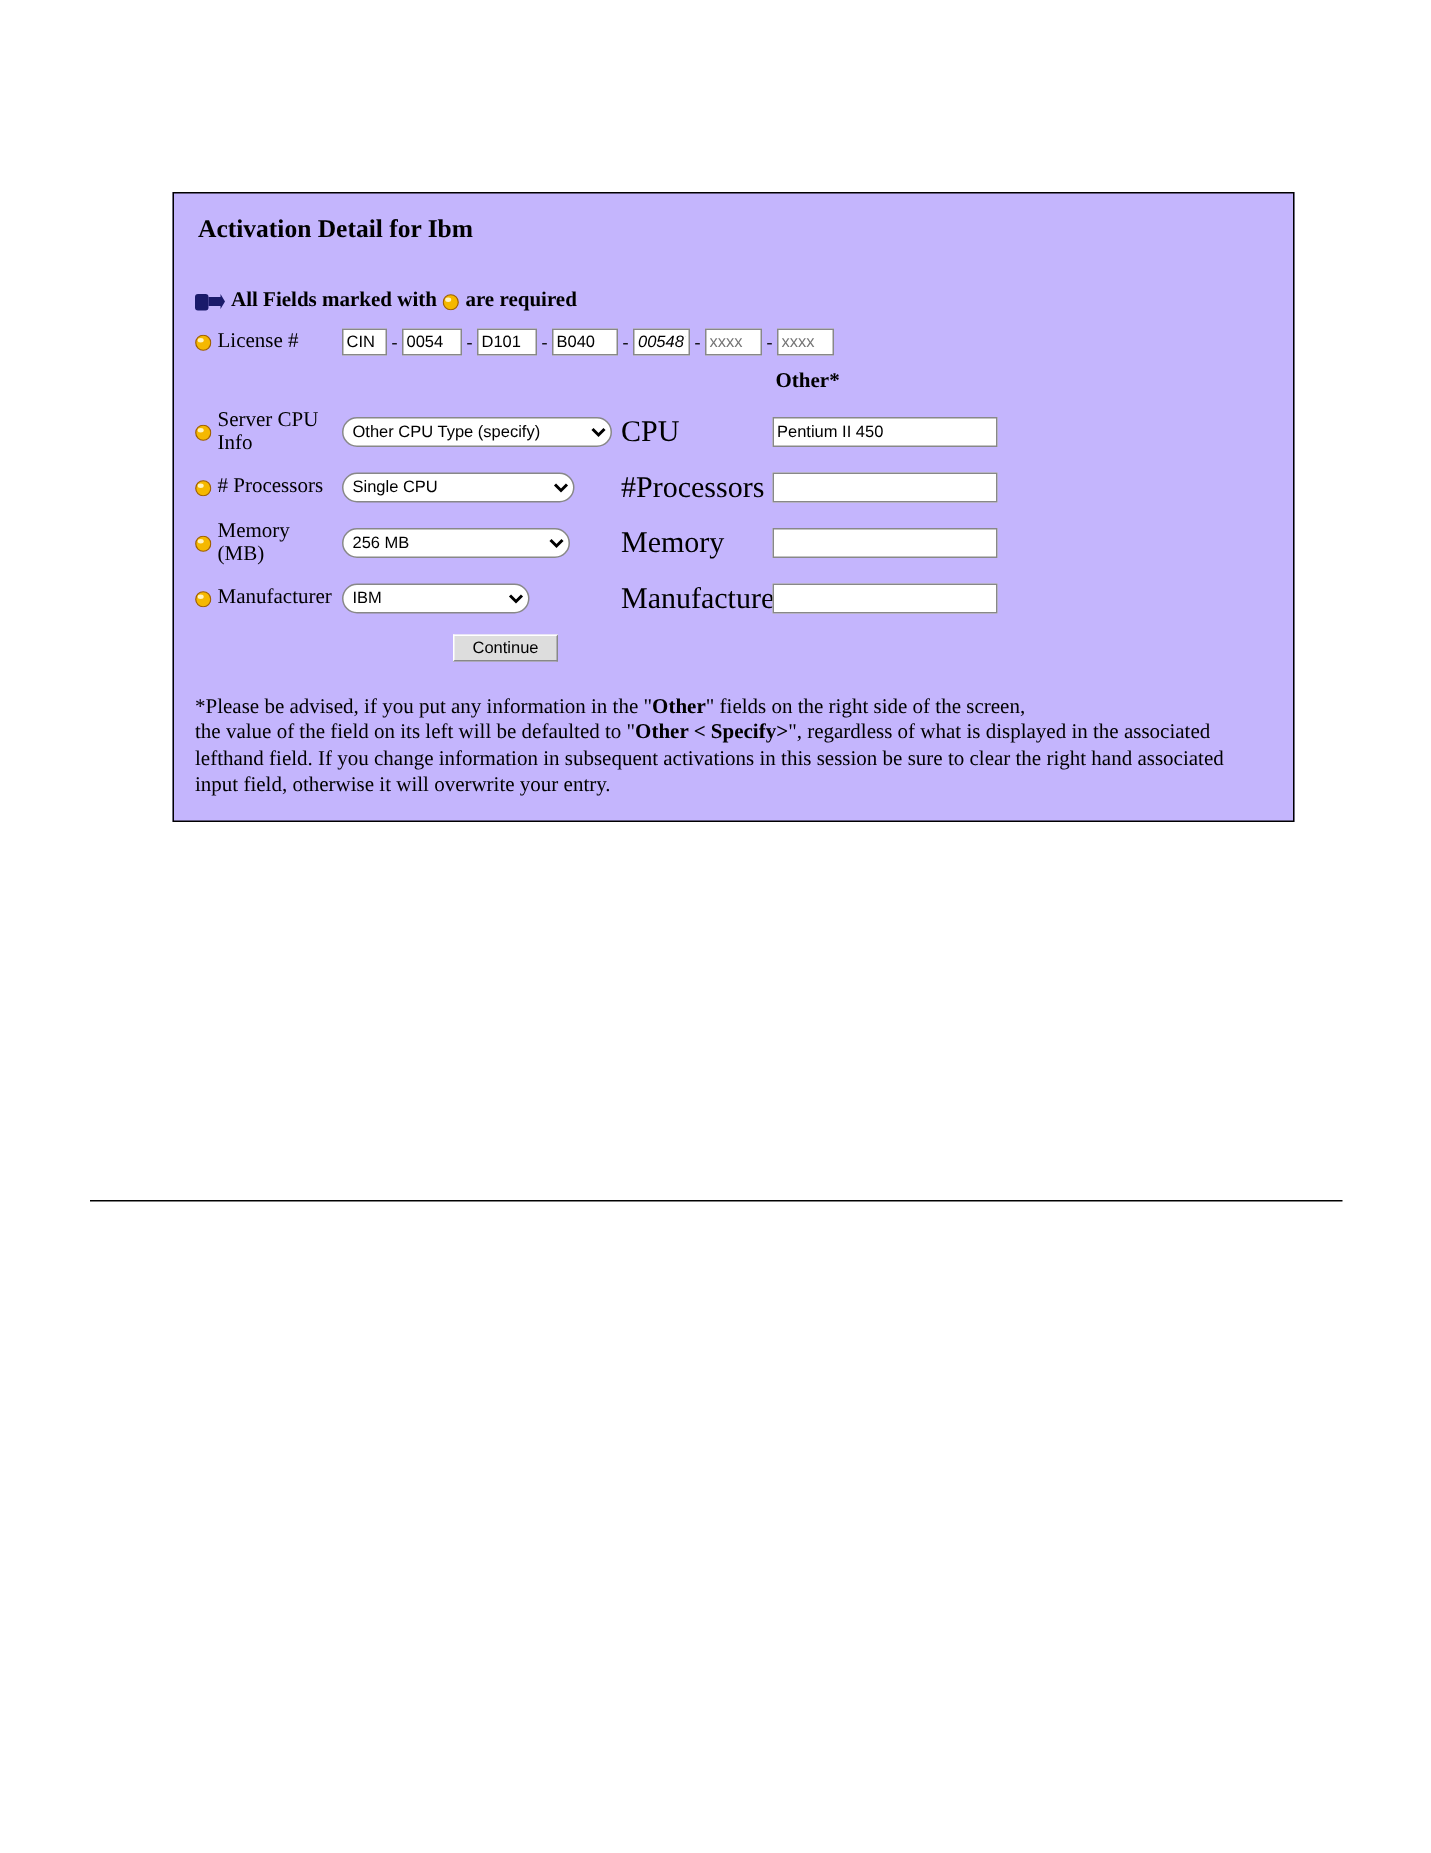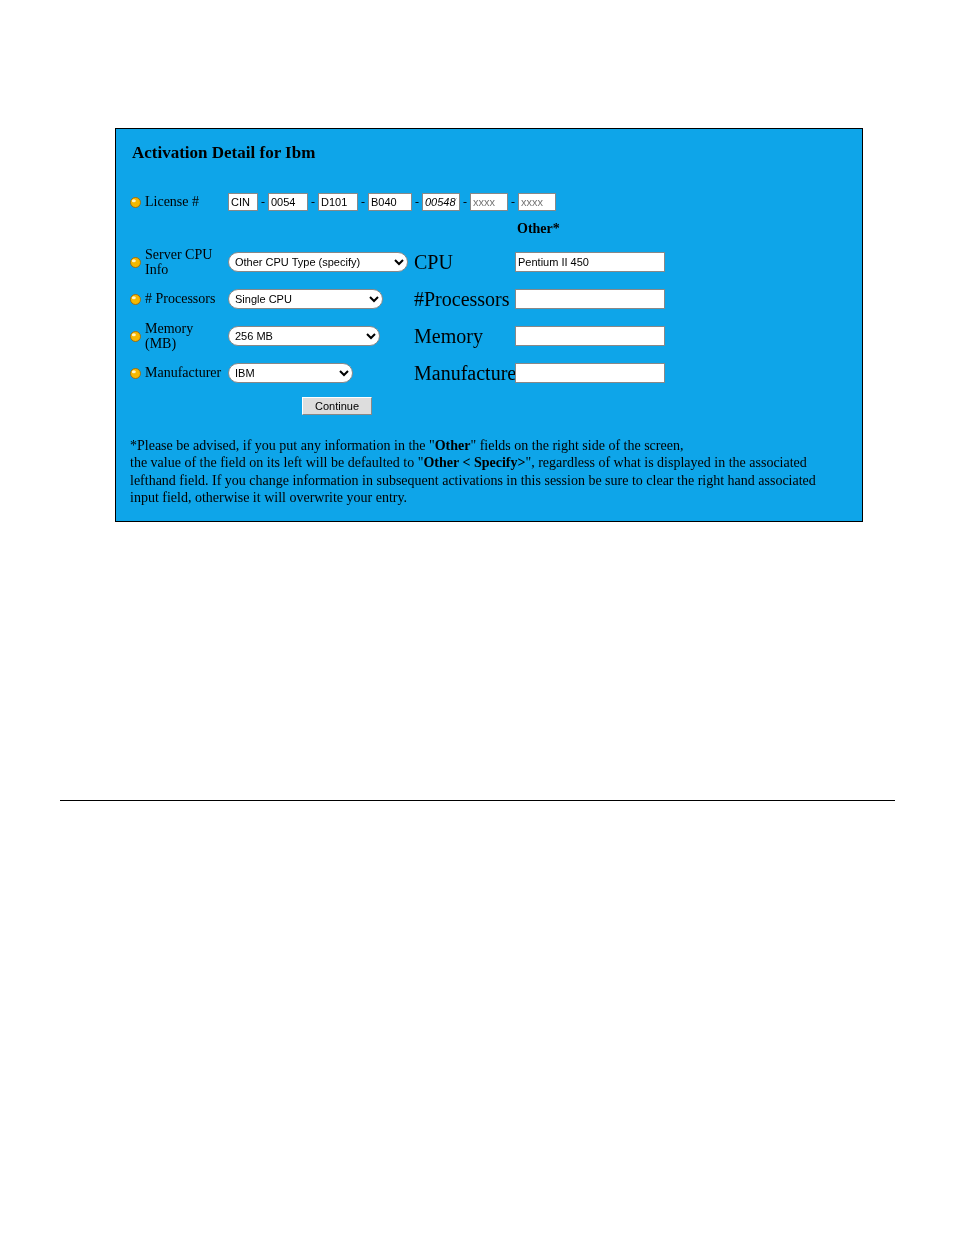--- a/index.html
+++ b/index.html
@@ -16,21 +16,21 @@
     box-sizing: border-box;
   }
   .panel {
     position: absolute;
     top: 128px;
     left: 115px;
     width: 748px;
     border: 1.5px solid #000;
     padding: 12px 18px 14px 14px;
     box-sizing: border-box;
-    background: #0ea5e9;
+    background: #c4b5fd;
   }
   .title {
     font-weight: bold;
     font-size: 17px;
     margin: 2px 0 30px 2px;
   }
   .top-row {
     display: flex;
     align-items: flex-start;
     justify-content: space-between;
@@ -157,20 +157,32 @@
 </style>
 </head>
 <body>
 
 <div class="page">
   <div class="panel">
 
     <div class="title">Activation Detail for Ibm</div>
 
 
+    <div class="req-line">
+      <svg class="arrow-icon" viewBox="0 0 20 13">
+        <rect x="0" y="1" width="9" height="11" rx="2" fill="#1a1a6a"></rect>
+        <path d="M9 3 L17 3 L17 1 L20 6 L17 11 L17 9 L9 9 Z" fill="#1a1a6a"></path>
+      </svg>
+      <span class="req-text">All Fields marked with</span>
+      <svg class="bullet" viewBox="0 0 11 11">
+        <circle cx="5.5" cy="5.5" r="5" fill="#f5b800" stroke="#a06000" stroke-width="0.8"></circle>
+        <ellipse cx="3.8" cy="3.8" rx="2" ry="1.5" fill="#fff3c0"></ellipse>
+      </svg>
+      <span class="req-text">are required</span>
+    </div>
 
     <div class="form-grid">
 
       <div class="label-cell">
         <svg class="bullet" viewBox="0 0 11 11">
             <circle cx="5.5" cy="5.5" r="5" fill="#f5b800" stroke="#a06000" stroke-width="0.8"></circle>
             <ellipse cx="3.8" cy="3.8" rx="2" ry="1.5" fill="#fff3c0"></ellipse>
           </svg>
         <span>License #</span>
       </div>

